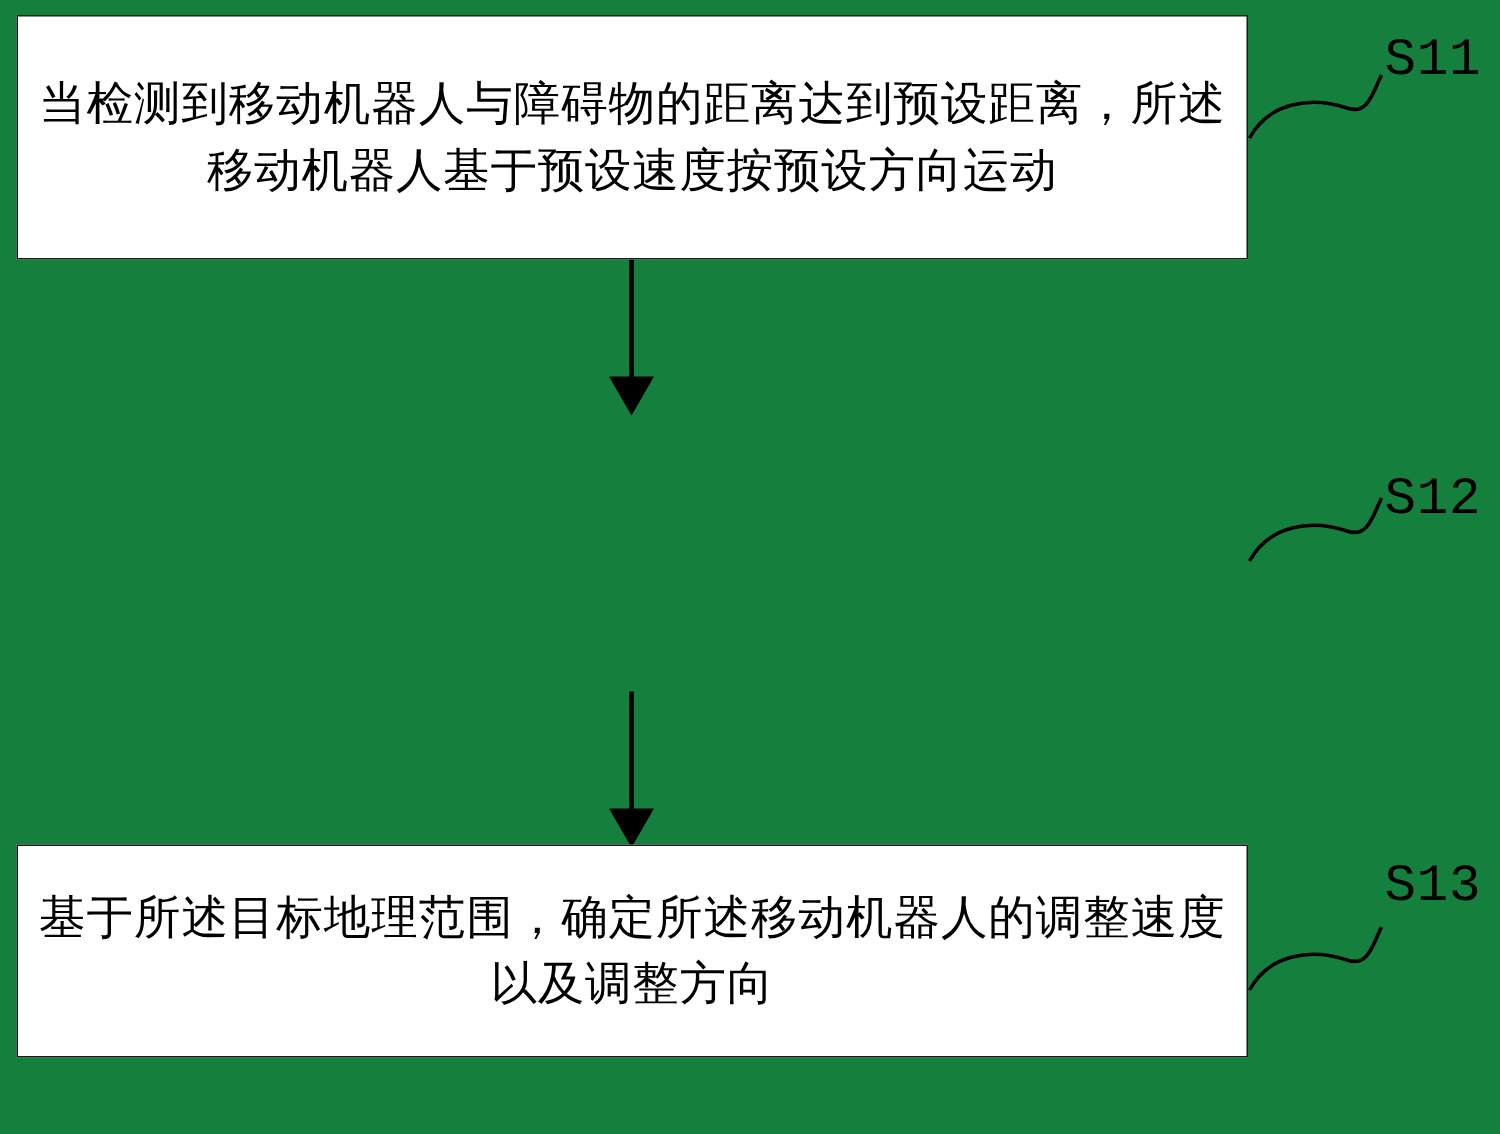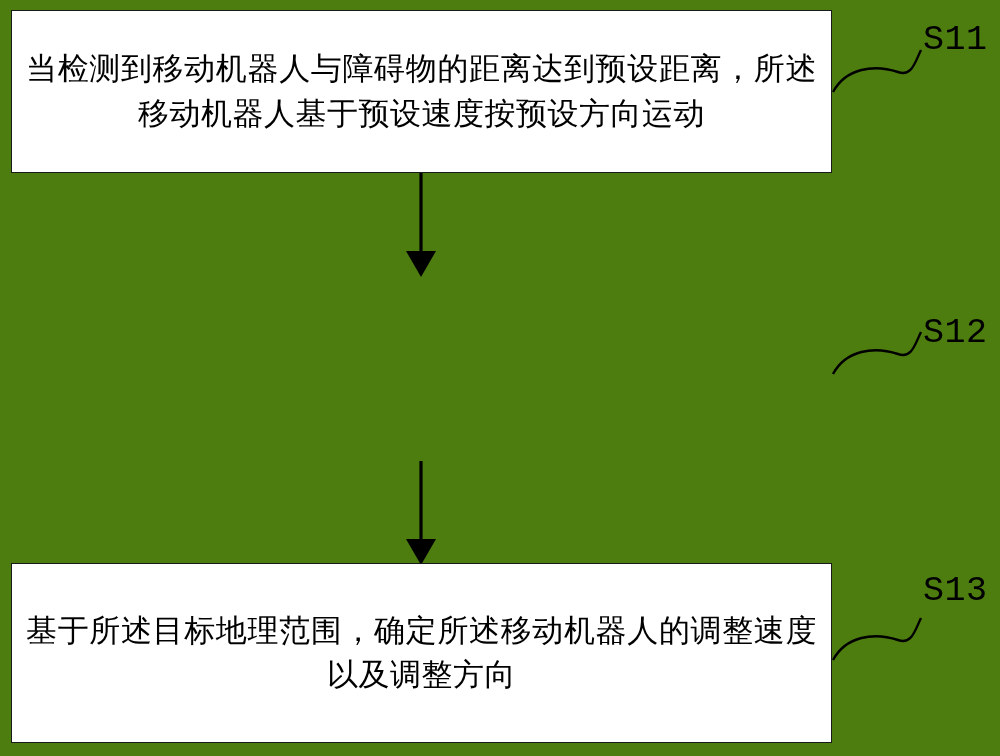--- a/index.html
+++ b/index.html
@@ -12,21 +12,21 @@
     width: 1000px;
     height: 756px;
     font-family: "Liberation Serif", "DejaVu Serif", serif;
     overflow: hidden;
   }
 
   #canvas {
     position: relative;
     width: 1000px;
     height: 756px;
-    background: #4d7c0f;
+    background: #15803d;
   }
 
   
   .step-box {
     position: absolute;
     box-sizing: border-box;
     border: 1.6px solid #1a1a1a;
     background: #ffffff;
     display: flex;
     flex-direction: column;
@@ -42,21 +42,21 @@
     text-align: justify;
     text-align-last: center;
     letter-spacing: 0.5px;
     word-break: break-all;
     margin: 0;
   }
 
   
   #box-s11 { left: 11px;  top: 10px;  width: 821px; height: 163px; }
   #box-s12 { left: 11px;  top: 275px; width: 821px; height: 186px; }
-  #box-s13 { left: 11px;  top: 563px; width: 821px; height: 180px; }
+  #box-s13 { left: 11px;  top: 563px; width: 821px; height: 142px; }
 
   
   #overlay {
     position: absolute;
     left: 0;
     top: 0;
     width: 1000px;
     height: 756px;
     pointer-events: none;
   }

